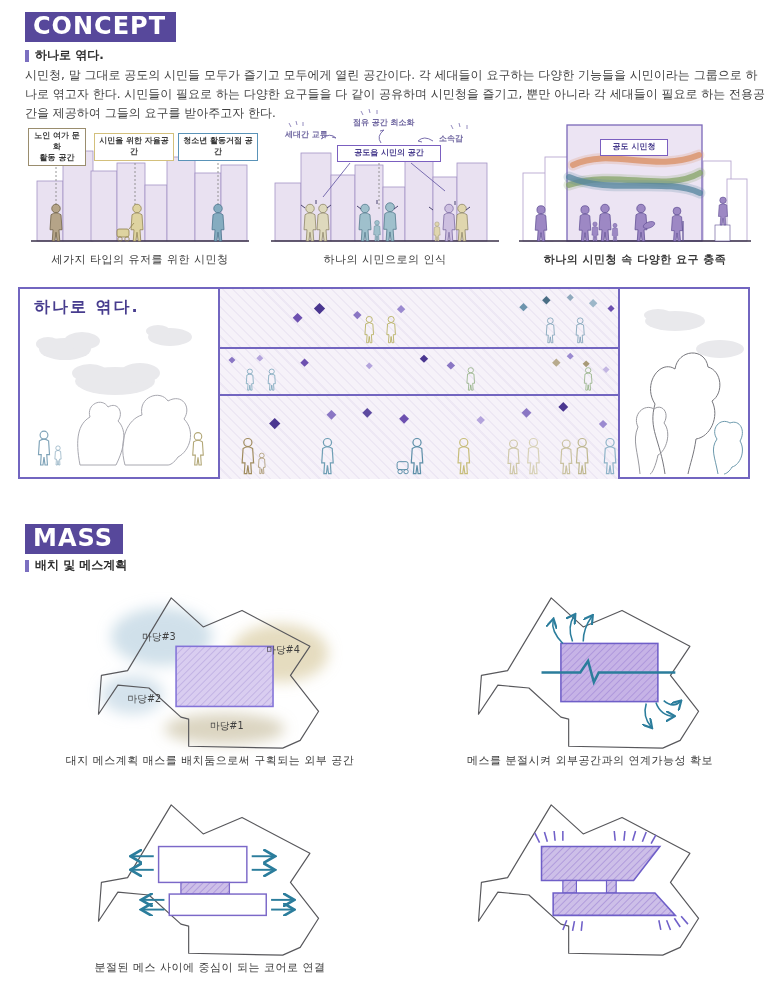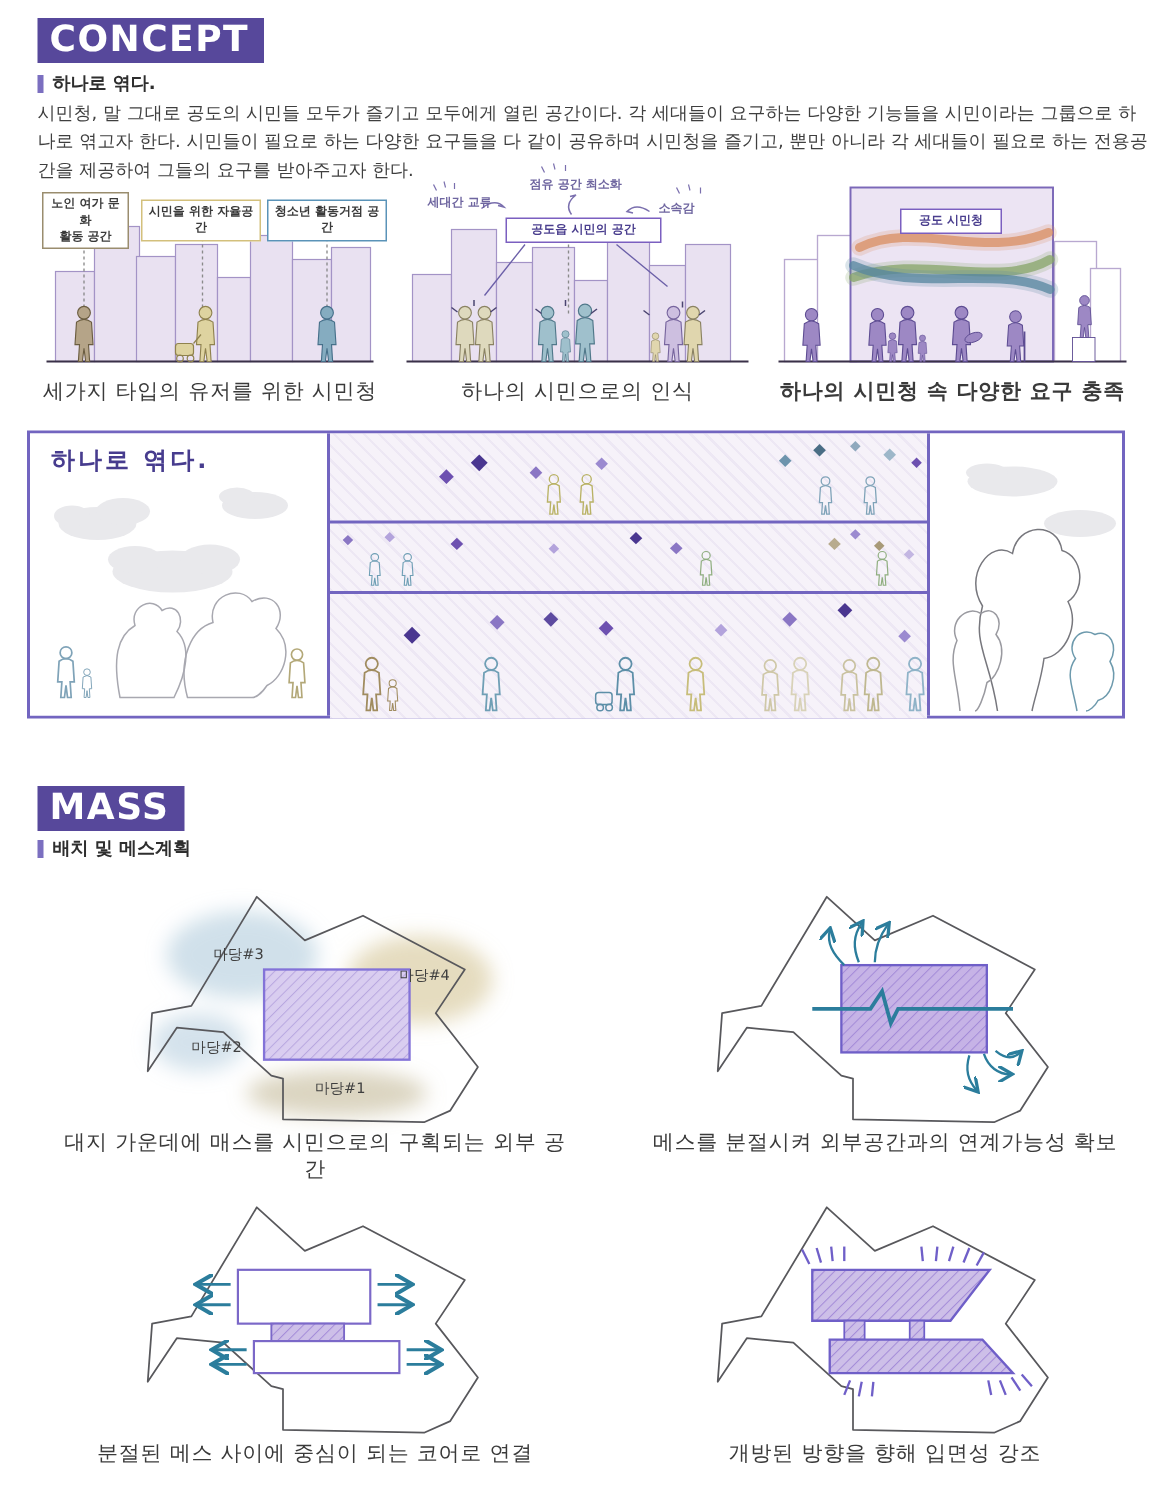--- a/index.html
+++ b/index.html
@@ -6,21 +6,21 @@
   body { background:#ffffff; font-family:"DejaVu Sans","Liberation Sans",sans-serif; }
   #page { position:relative; width:768px; height:1002px; background:#fff; overflow:hidden; }
 
   .sec-header { position:absolute; display:inline-block; background:#57489B; color:#fff;
     font-size:24px; font-weight:bold; letter-spacing:1px; padding:1px 10px 3px 8px; line-height:1.1; }
   .sub-title { position:absolute; font-size:12px; font-weight:bold; color:#2e2e2e; display:flex; align-items:center; }
   .sub-title::before { content:""; display:inline-block; width:4px; height:12px; background:#7b6fc0; margin-right:6px; }
   .body-text { position:absolute; font-size:12px; line-height:1.6; color:#3f3f3f; }
 
   .panel { position:absolute; height:145px; }
-  .caption { position:absolute; font-size:14px; color:#3a3a3a; font-weight:500; text-align:center; letter-spacing:0.5px; }
+  .caption { position:absolute; font-size:11px; color:#3a3a3a; font-weight:500; text-align:center; letter-spacing:0.5px; }
 
   .lblbox { position:absolute; background:#fff; border:1.5px solid #999; font-size:8px; font-weight:bold;
     color:#3a3a3a; text-align:center; padding:2px 3px; line-height:1.35; white-space:pre-line; z-index:3; }
   .tag { position:absolute; font-size:8px; color:#6f66a0; font-weight:bold; z-index:3; white-space:nowrap; }
 
   .banner { position:absolute; left:18px; top:287px; width:732px; height:192px;
     border:2px solid #7265c0; display:flex; background:#fff; }
   .banner-left { width:198px; position:relative; background:#fff; }
   .banner-title { position:absolute; left:14px; top:8px; font-size:16px; font-weight:bold; color:#473c8e; letter-spacing:2px; z-index:2; }
   .banner-mid { flex:1; display:flex; flex-direction:column; border-left:2px solid #7265c0; border-right:2px solid #7265c0; }
@@ -365,21 +365,21 @@
         <ellipse cx="185" cy="140" rx="62" ry="16" fill="#b8ab84" opacity="0.5"></ellipse>
       </g>
       <path d="M130,5 L85,80 L58,85 L55,125 L75,95 L107,98 L140,128 L148,130 L148,158 L245,160 L263,152 L282,122 L253,85 L273,55 L203,18 L163,35 Z" fill="none" stroke="#58585c" stroke-width="1.2" stroke-linejoin="round"></path>
       <rect x="135" y="55" width="100" height="62" fill="url(#h1)" stroke="#8373d8" stroke-width="1.6"></rect>
       <text x="100" y="48" font-size="10" fill="#3f3f3f">마당#3</text>
       <text x="228" y="62" font-size="10" fill="#3f3f3f">마당#4</text>
       <text x="85" y="112" font-size="10" fill="#3f3f3f">마당#2</text>
       <text x="170" y="140" font-size="10" fill="#3f3f3f">마당#1</text>
     </svg>
   </div>
-  <div class="caption" style="left:40px; top:753px; width:340px;">대지 가운데에 매스를 시민으로의 구획되는 외부 공간</div>
+  <div class="caption" style="left:40px; top:753px; width:340px;">대지 메스계획 매스를 배치둠으로써 구획되는 외부 공간</div>
 
   <div class="mass-cell" style="left:420px; top:593px;">
     <svg width="340" height="160" viewBox="0 0 340 165">
       <defs>
         <pattern id="h2" width="5" height="5" patternUnits="userSpaceOnUse" patternTransform="rotate(45)">
           <rect width="5" height="5" fill="#c6b3e6"></rect>
             <line x1="0" y1="0" x2="0" y2="5" stroke="#a48bd8" stroke-width="1.4"></line>
         </pattern>
         <marker id="ar2" markerWidth="7" markerHeight="7" refX="5" refY="3.5" orient="auto">
           <path d="M0,0 L6,3.5 L0,7" fill="none" stroke="#2b7d9c" stroke-width="1.4"></path>
@@ -455,15 +455,14 @@
         <line x1="146" y1="124" x2="142" y2="134"></line>
           <line x1="154" y1="125" x2="152" y2="135"></line>
           <line x1="162" y1="125" x2="161" y2="135"></line>
         <line x1="241" y1="124" x2="243" y2="134"></line>
           <line x1="249" y1="124" x2="253" y2="134"></line>
           <line x1="257" y1="122" x2="263" y2="131"></line>
           <line x1="264" y1="120" x2="271" y2="128"></line>
       </g>
     </svg>
   </div>
-  <div class="caption" style="left:420px; top:960px; width:340px;">개방된 방향을 향해 입면성 강조</div>
 
 </div>
 
 </body></html>

